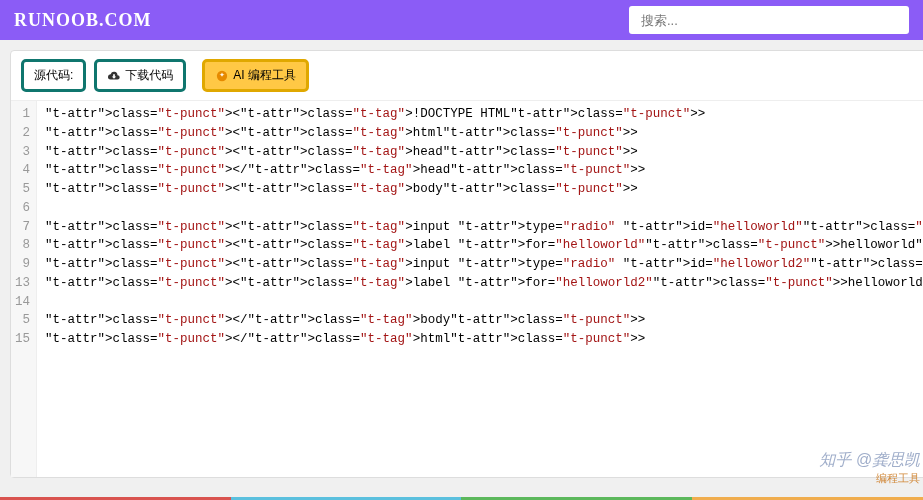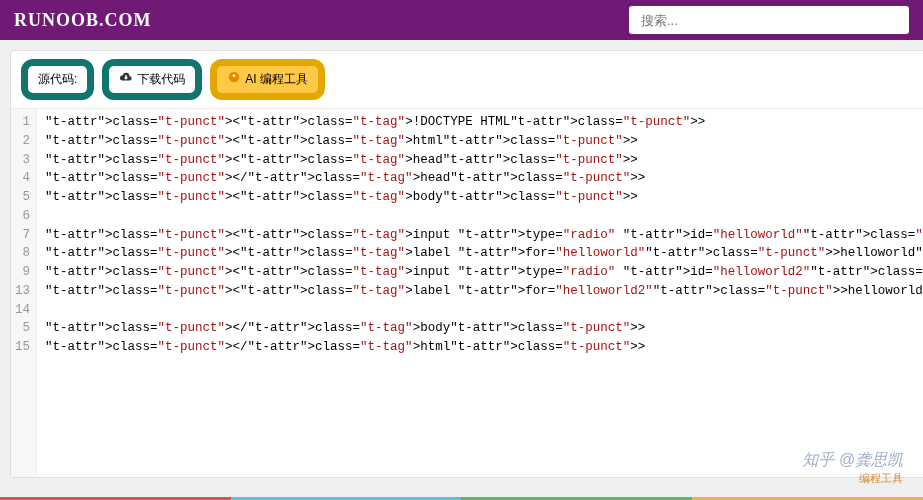--- a/index.html
+++ b/index.html
@@ -1,33 +1,33 @@
 <!DOCTYPE html>
 <html><head>
 <meta charset="utf-8">
 <style>
 * { margin: 0; padding: 0; box-sizing: border-box; }
 body { font-family: Arial, sans-serif; font-size: 13px; background: #f0f0f0; width: 923px; height: 500px; overflow: hidden; }
-.header { background: #701a75; height: 40px; display: flex; align-items: center; justify-content: space-between; padding: 0 14px; }
+.header { background: #8b5cf6; height: 40px; display: flex; align-items: center; justify-content: space-between; padding: 0 14px; }
 .logo { color: #fff; font-weight: bold; font-size: 18px; font-family: Georgia, serif; letter-spacing: 1px; }
 .search input { width: 280px; height: 28px; border: none; border-radius: 3px; padding: 0 12px; font-size: 13px; background: #fff; }
 .main { display: flex; padding: 10px; gap: 10px; height: calc(100% - 52px); }
 .panel { background: #fff; border: 1px solid #ddd; border-radius: 4px; display: flex; flex-direction: column; }
 .left { flex: 0 0 448px; }
 .toolbar { display: flex; align-items: center; padding: 8px 10px; gap: 8px; border-bottom: 1px solid #eee; }
-.btn { display: inline-flex; gap: 4px; border: 7px solid #0f766e; background: #fff; border-radius: 12px; padding: 5px 10px; font-size: 12px; cursor: pointer; white-space: nowrap; }
-.btn-ai { background: #ffc845; border-color: #e0a800; }
+.btn { display: inline-flex; align-items: center; gap: 4px; border: 3px solid #0f766e; background: #fff; border-radius: 5px; padding: 5px 10px; font-size: 12px; cursor: pointer; white-space: nowrap; }
+.btn-ai { background: #ffc845; border-color: #e0a800; margin-left: 8px; }
 .btn-label { font-size: 12px; }
 .code-area { flex: 1; display: flex; font-family: 'Courier New', monospace; font-size: 12.5px; line-height: 1.5; overflow: auto; }
 .gutter { background: #f7f7f7; color: #999; text-align: right; padding: 4px 6px 4px 4px; user-select: none; border-right: 1px solid #eee; }
 .gutter div { height: 18.75px; }
 .code { padding: 4px 8px; flex: 1; }
 .line { height: 18.75px; white-space: pre; }
 .t-str { color: #a31515; }
-.watermark { position: absolute; right: 20px; bottom: 14px; color: rgba(120,140,180,0.7); font-size: 16px; font-style: italic; }
+.watermark { position: absolute; right: 3px; bottom: 14px; color: rgba(120,140,180,0.7); font-size: 16px; font-style: italic; }
 .watermark .sub { display: block; text-align: right; font-size: 11px; color: #d28b3e; font-style: normal; }
 .bottom-bar { position: absolute; bottom: 0; left: 0; right: 0; height: 3px; background: linear-gradient(90deg, #d9534f 0%, #d9534f 25%, #5bc0de 25%, #5bc0de 50%, #5cb85c 50%, #5cb85c 75%, #f0ad4e 75%); }
 .icon-cloud, .icon-ai, .icon-send { display: inline-block; width: 14px; height: 12px; }
 .icon-cloud svg, .icon-ai svg, .icon-send svg { width: 100%; height: 100%; }
 </style>
 </head>
 <body>
 
 <div class="header">
   <div class="logo">RUNOOB.COM</div>

